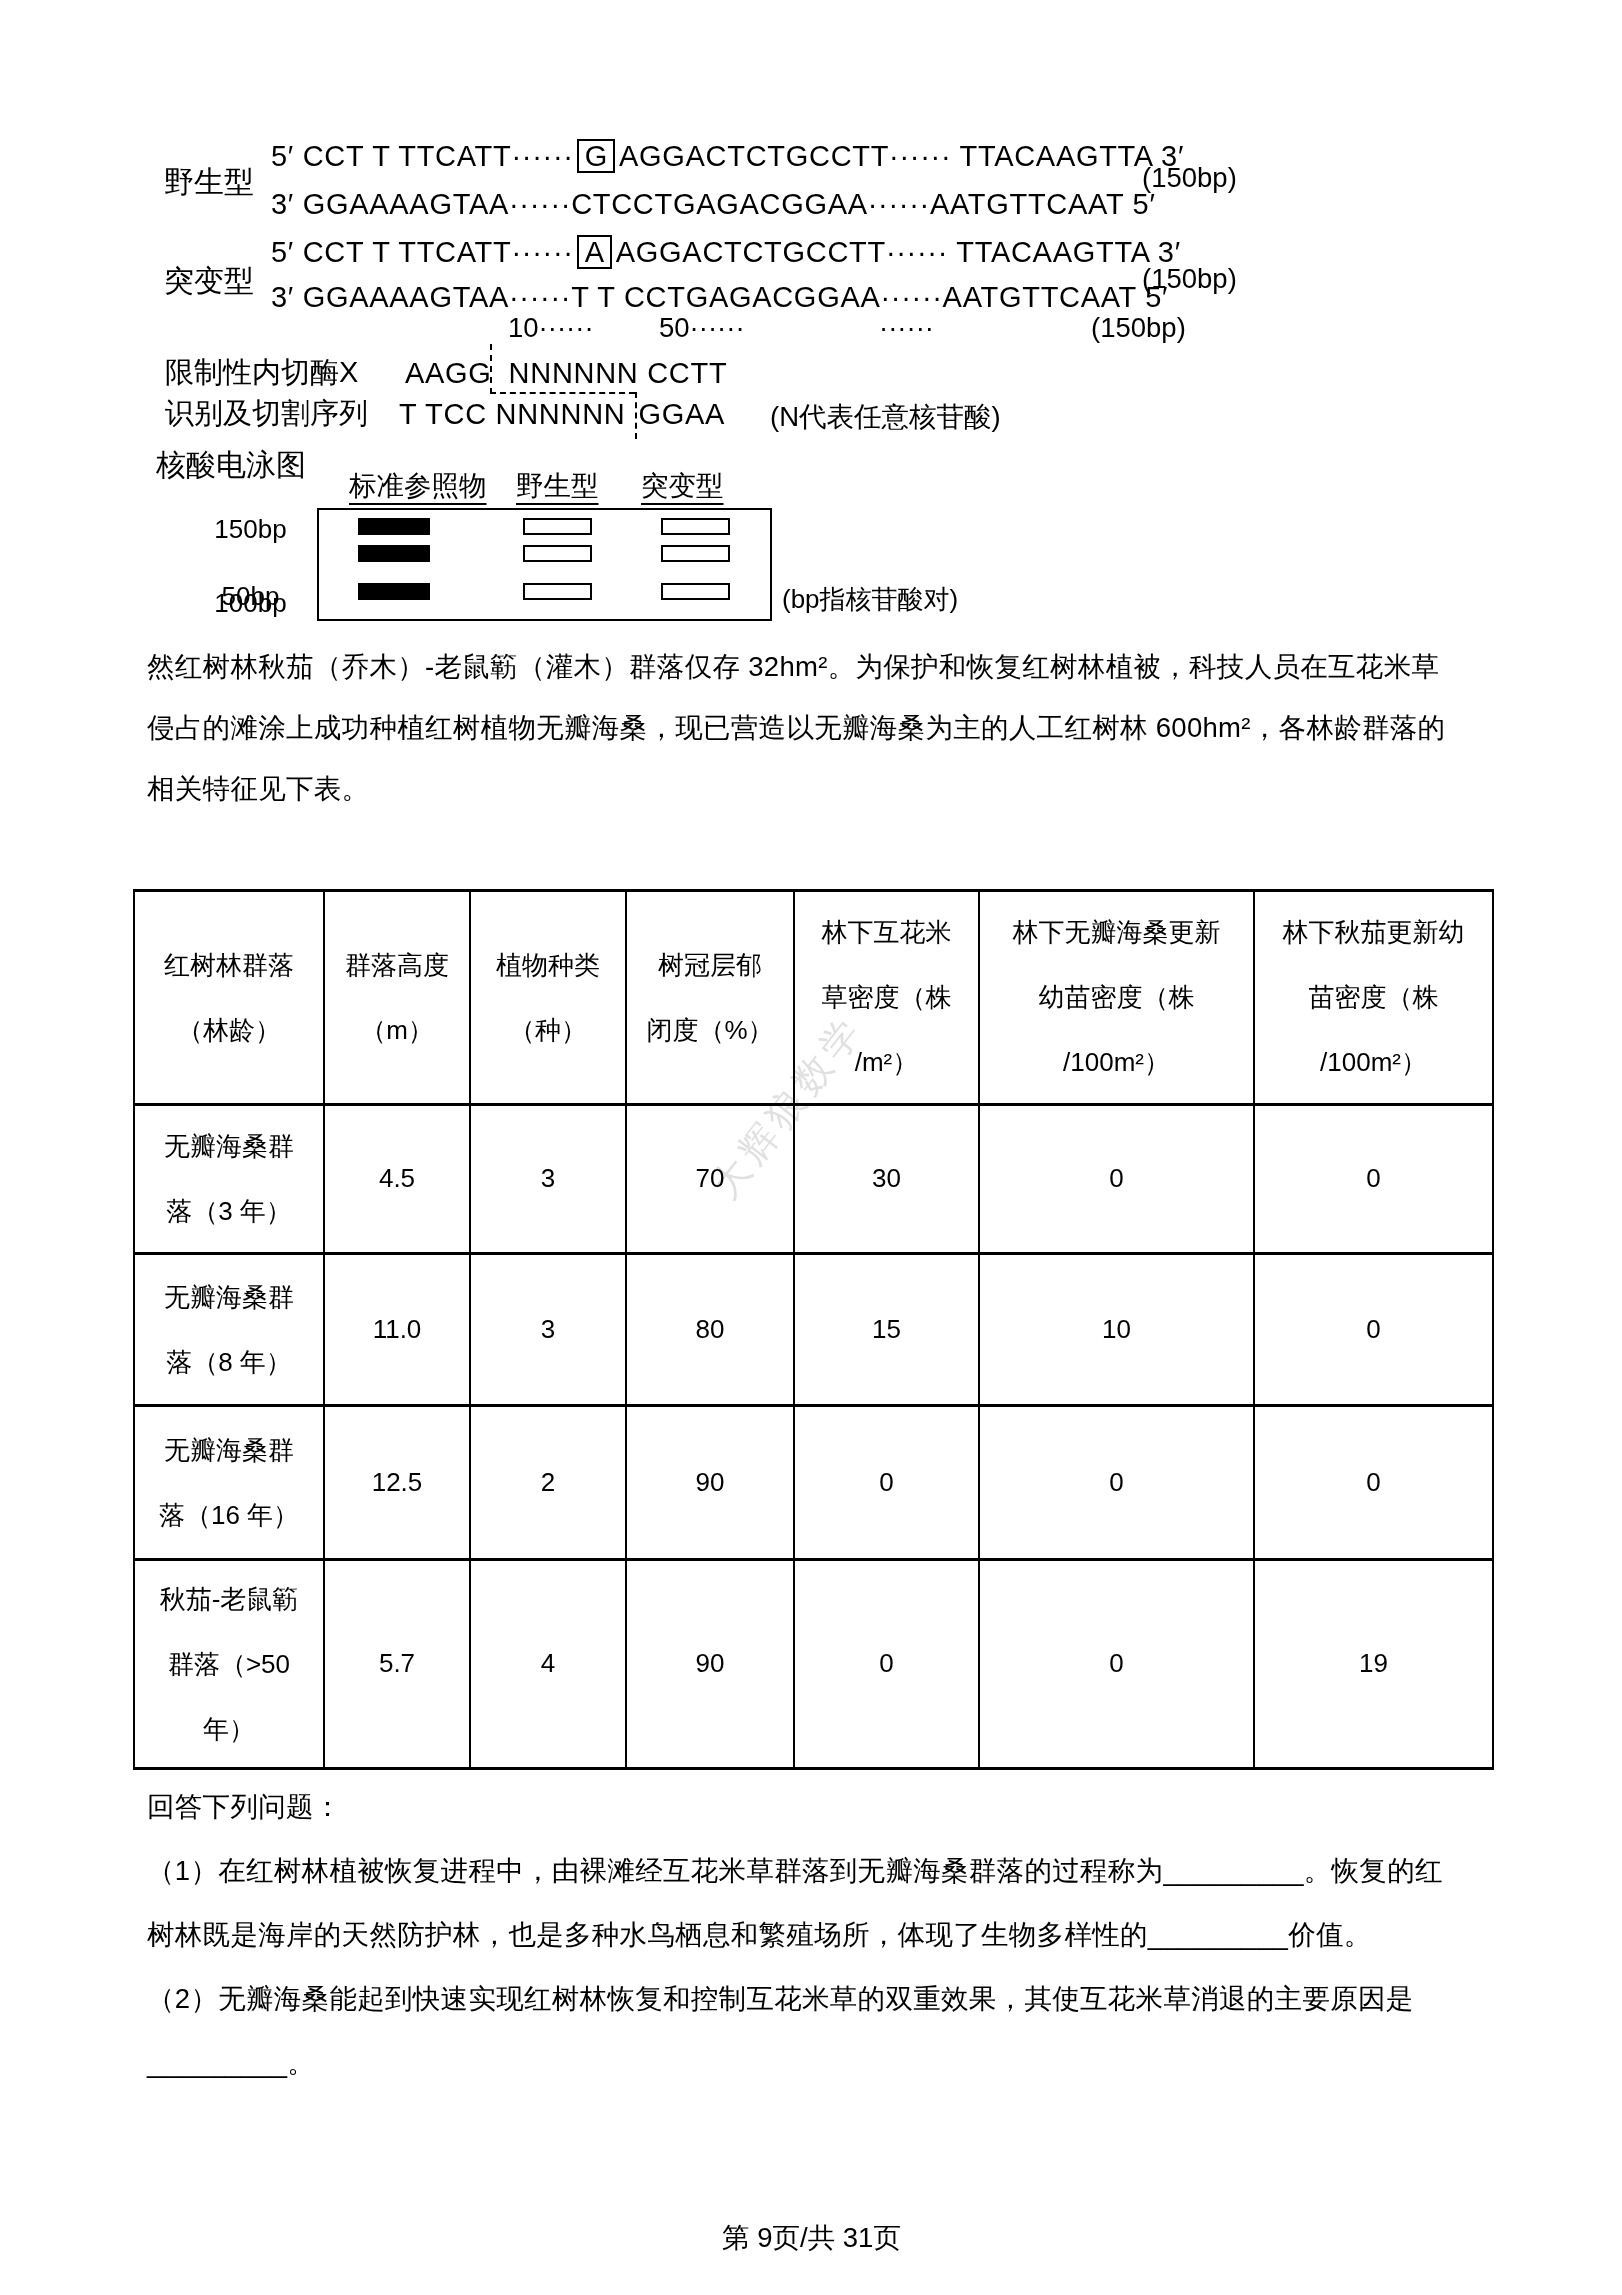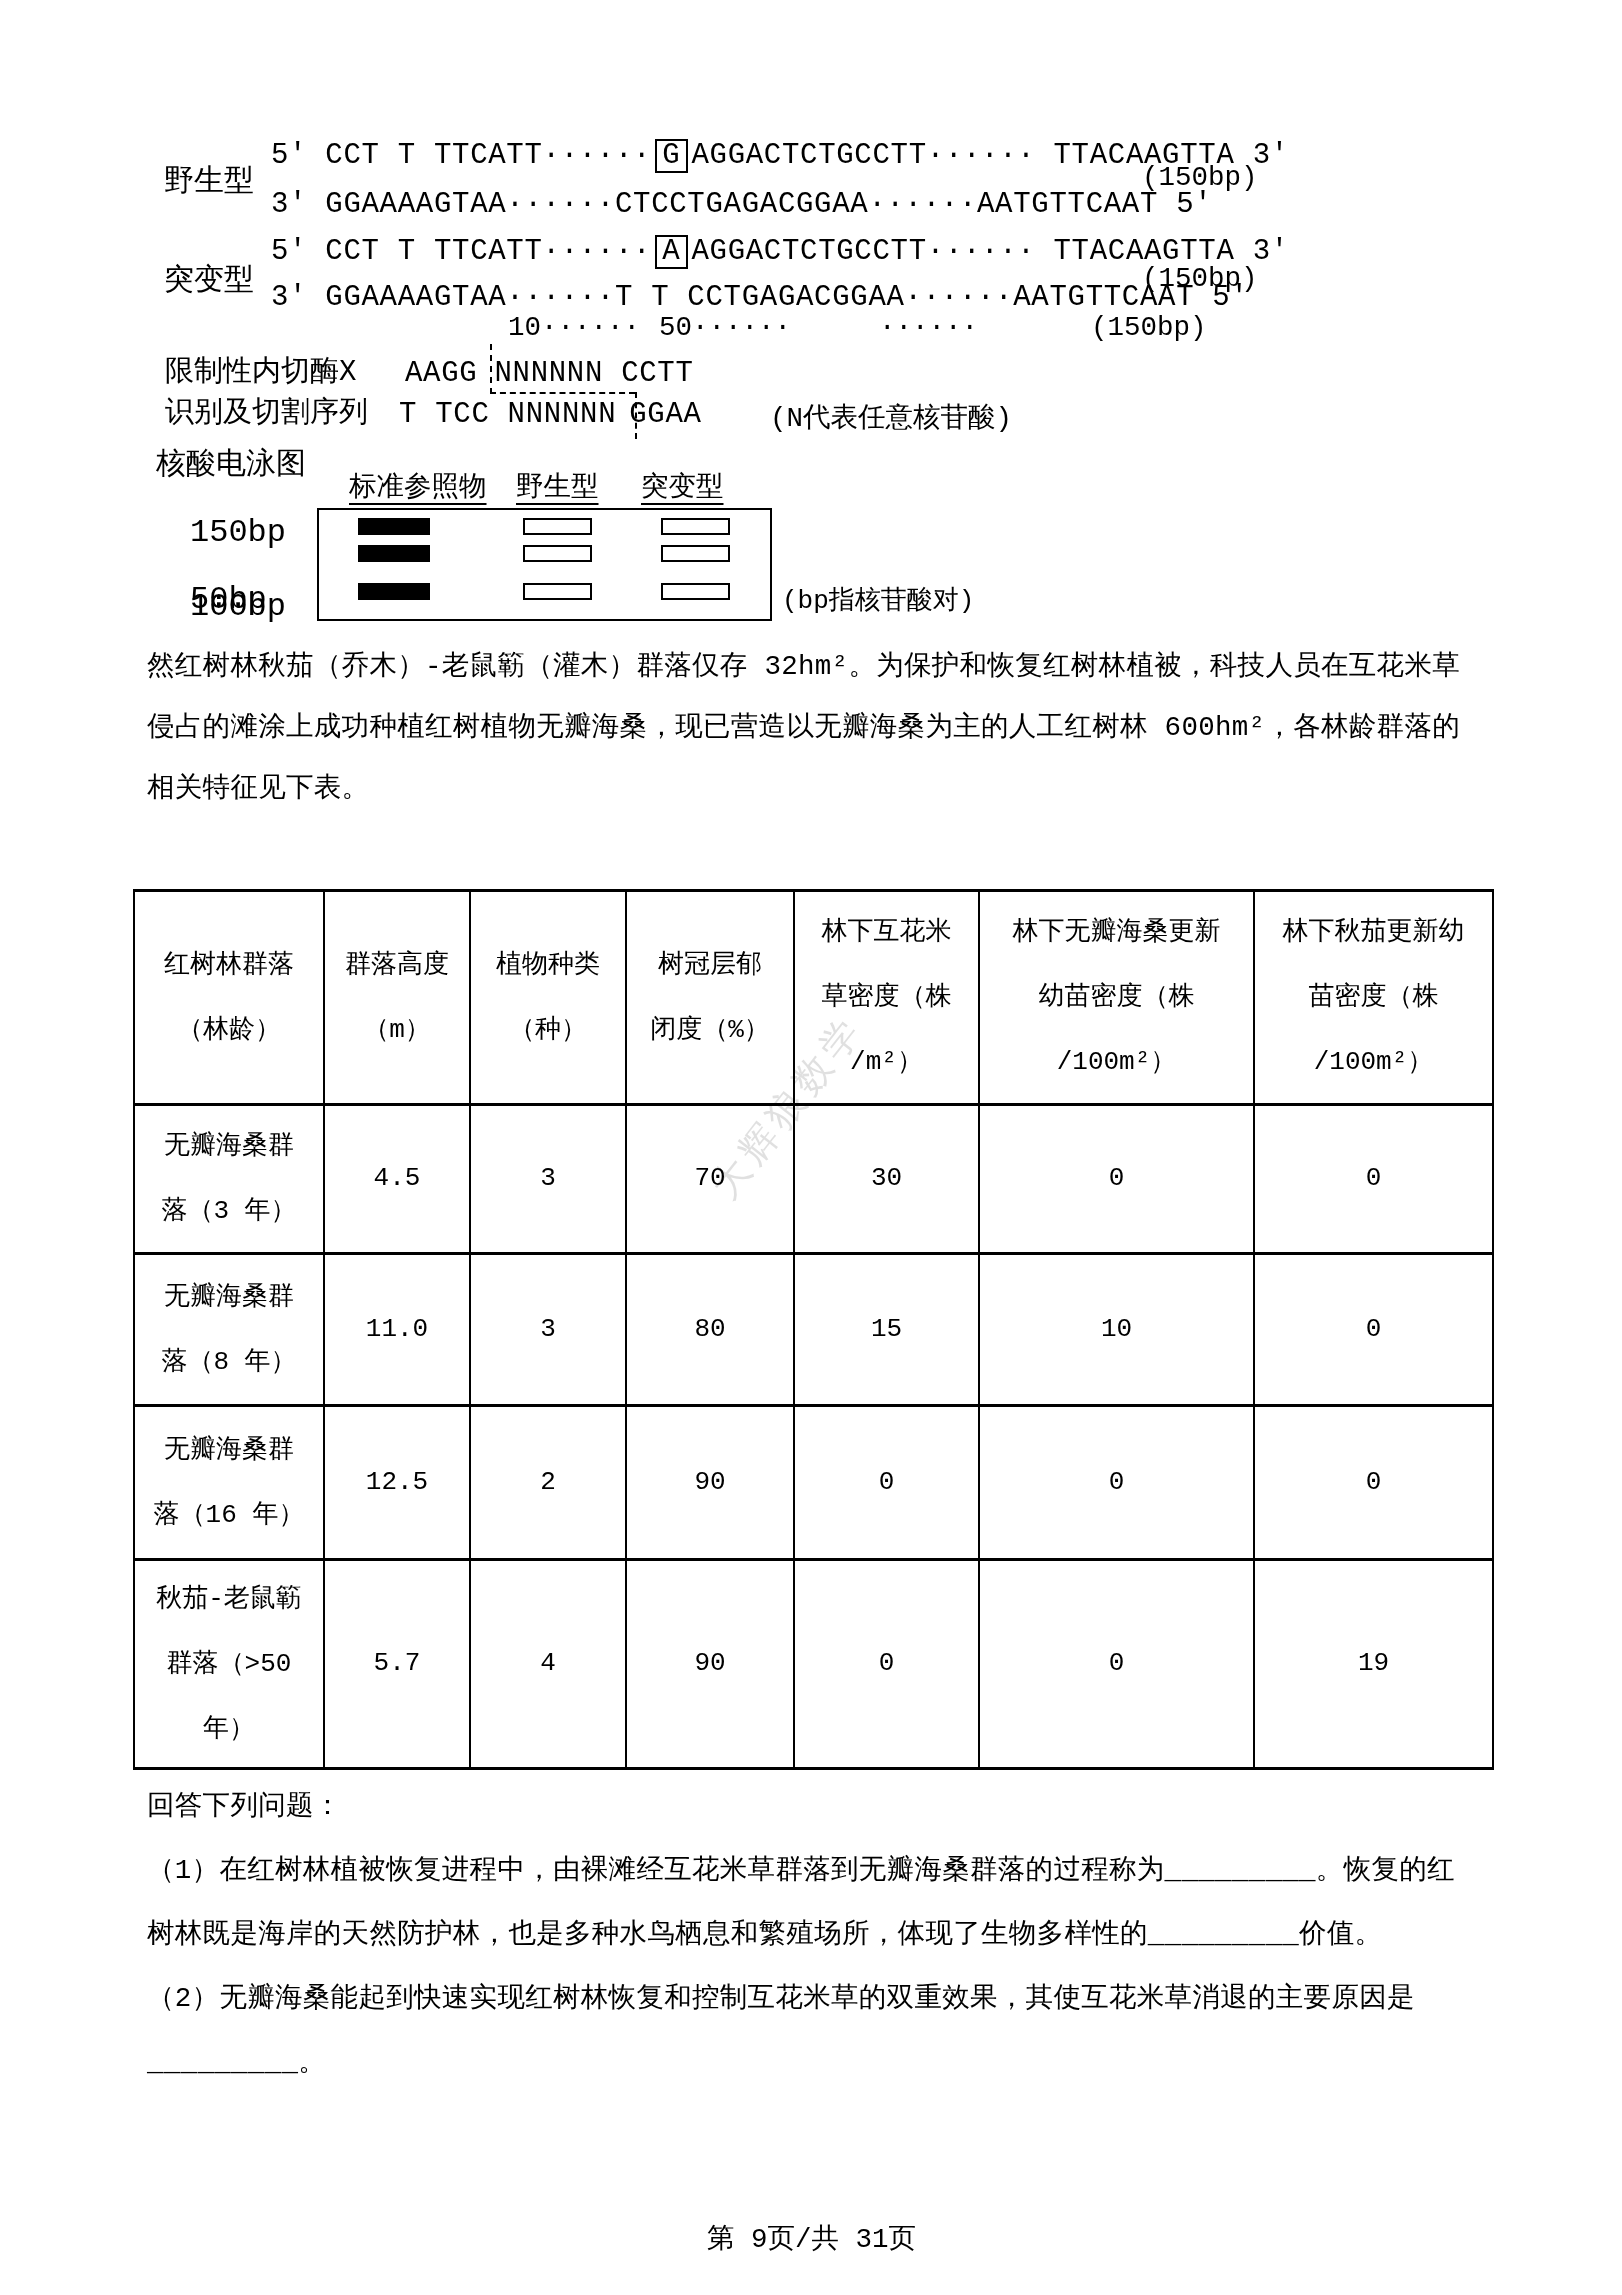--- a/index.html
+++ b/index.html
@@ -1,34 +1,34 @@
 <!DOCTYPE html>
 <html style="font-size:10.5px"><head>
 <meta charset="utf-8">
 <style>
   html,body{margin:0;padding:0;background:#888;}
   .page{
     position:relative;width:1623px;height:2295px;background:#ffffff;
-    font-family:Liberation Mono, monospace;color:#000;
+    font-family:Liberation Sans, sans-serif;color:#000;
     overflow:hidden;margin:0 auto;
   }
   
   .figure{position:absolute;left:0;top:124px;width:1623px;height:517px;}
   .abs{position:absolute;white-space:nowrap;}
   .cjk-label{font-size:30px;line-height:1;}
   .seq{font-size:29px;line-height:1.1;letter-spacing:0.7px;}
   .base-box{display:inline-block;border:2px solid #000;padding:0 5.2px;margin:0 3.9px;line-height:1.05;}
   .size-note{font-size:27.5px;}
   .pos-num{font-size:27.5px;margin-left:30px;}
   .dashv{position:absolute;width:0;border-left:2px dashed #000;}
   .dashh{position:absolute;height:0;border-top:2px dashed #000;}
   .spacer{display:inline-block;}
   .gel-header{font-size:27.5px;text-decoration:underline;text-underline-offset:7.9px;text-decoration-thickness:2px;}
   .gel-box{position:absolute;border:2.6px solid #000;background:#fff;}
-  .gel-size-label{font-size:32px;text-align:left;}
+  .gel-size-label{font-size:26px;text-align:center;}
   .band{position:absolute;}
   .band-solid{background:#000;}
   .band-outline{background:#fff;border:2px solid #000;}
   
   .para{position:absolute;left:147px;top:636px;width:1348px;}
   .para .tline{font-size:27.5px;line-height:61px;letter-spacing:0.3px;white-space:nowrap;}
   
   .dtable{position:absolute;left:133px;top:889px;border-collapse:collapse;table-layout:fixed;
           width:1359px;background:transparent;}
   .dtable td{border:2px solid #000;border-top-width:3.3px;border-bottom-width:3.3px;

